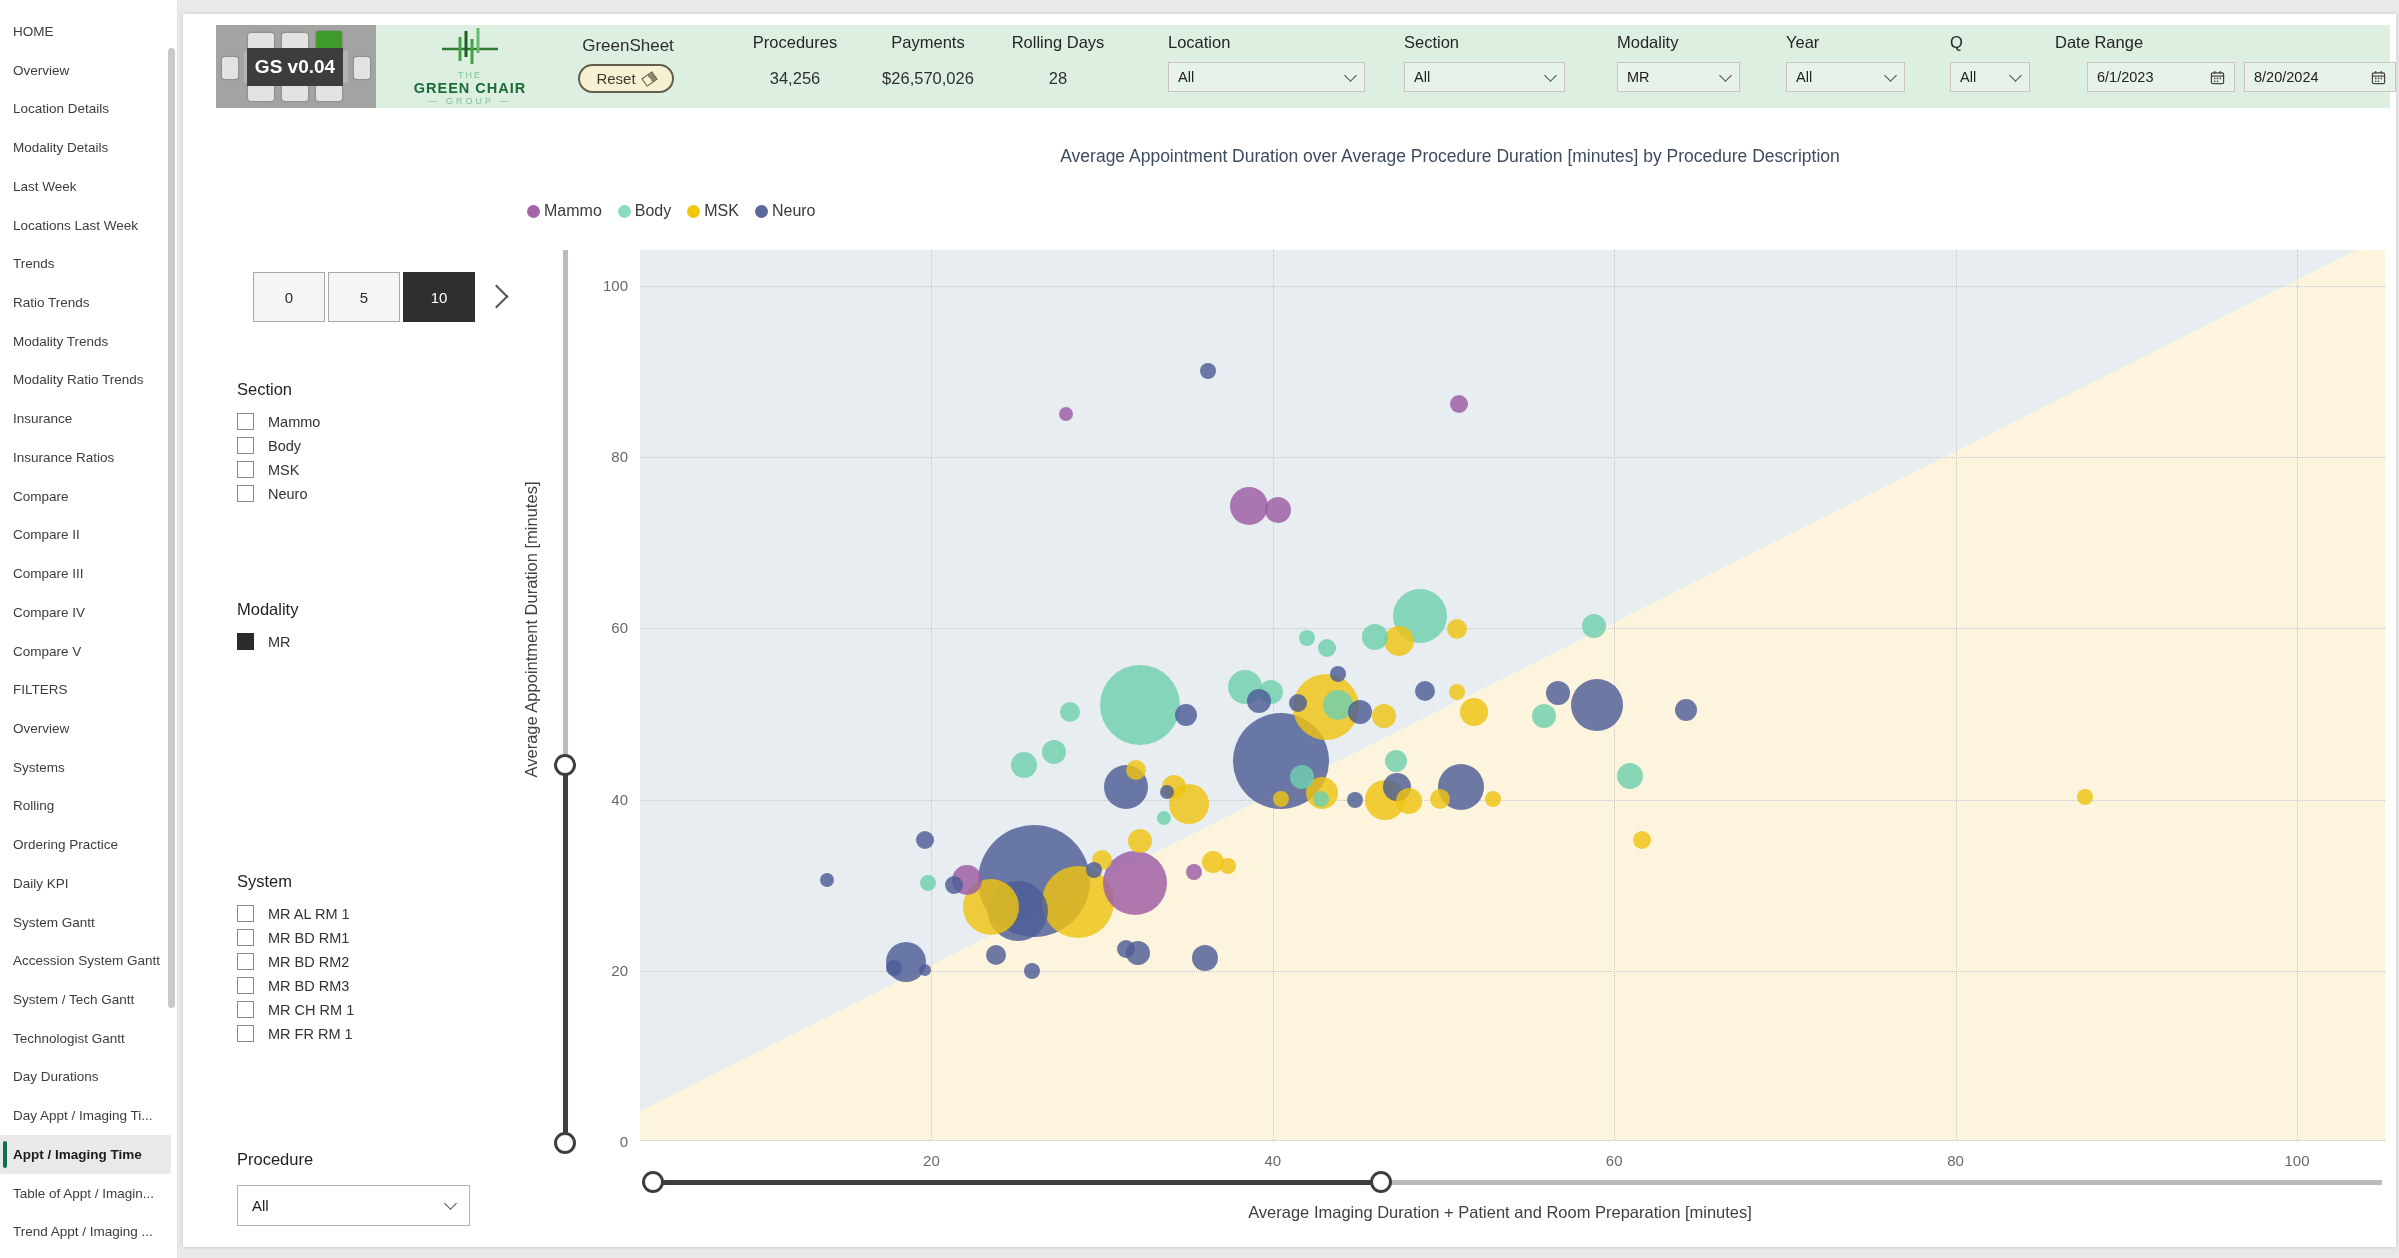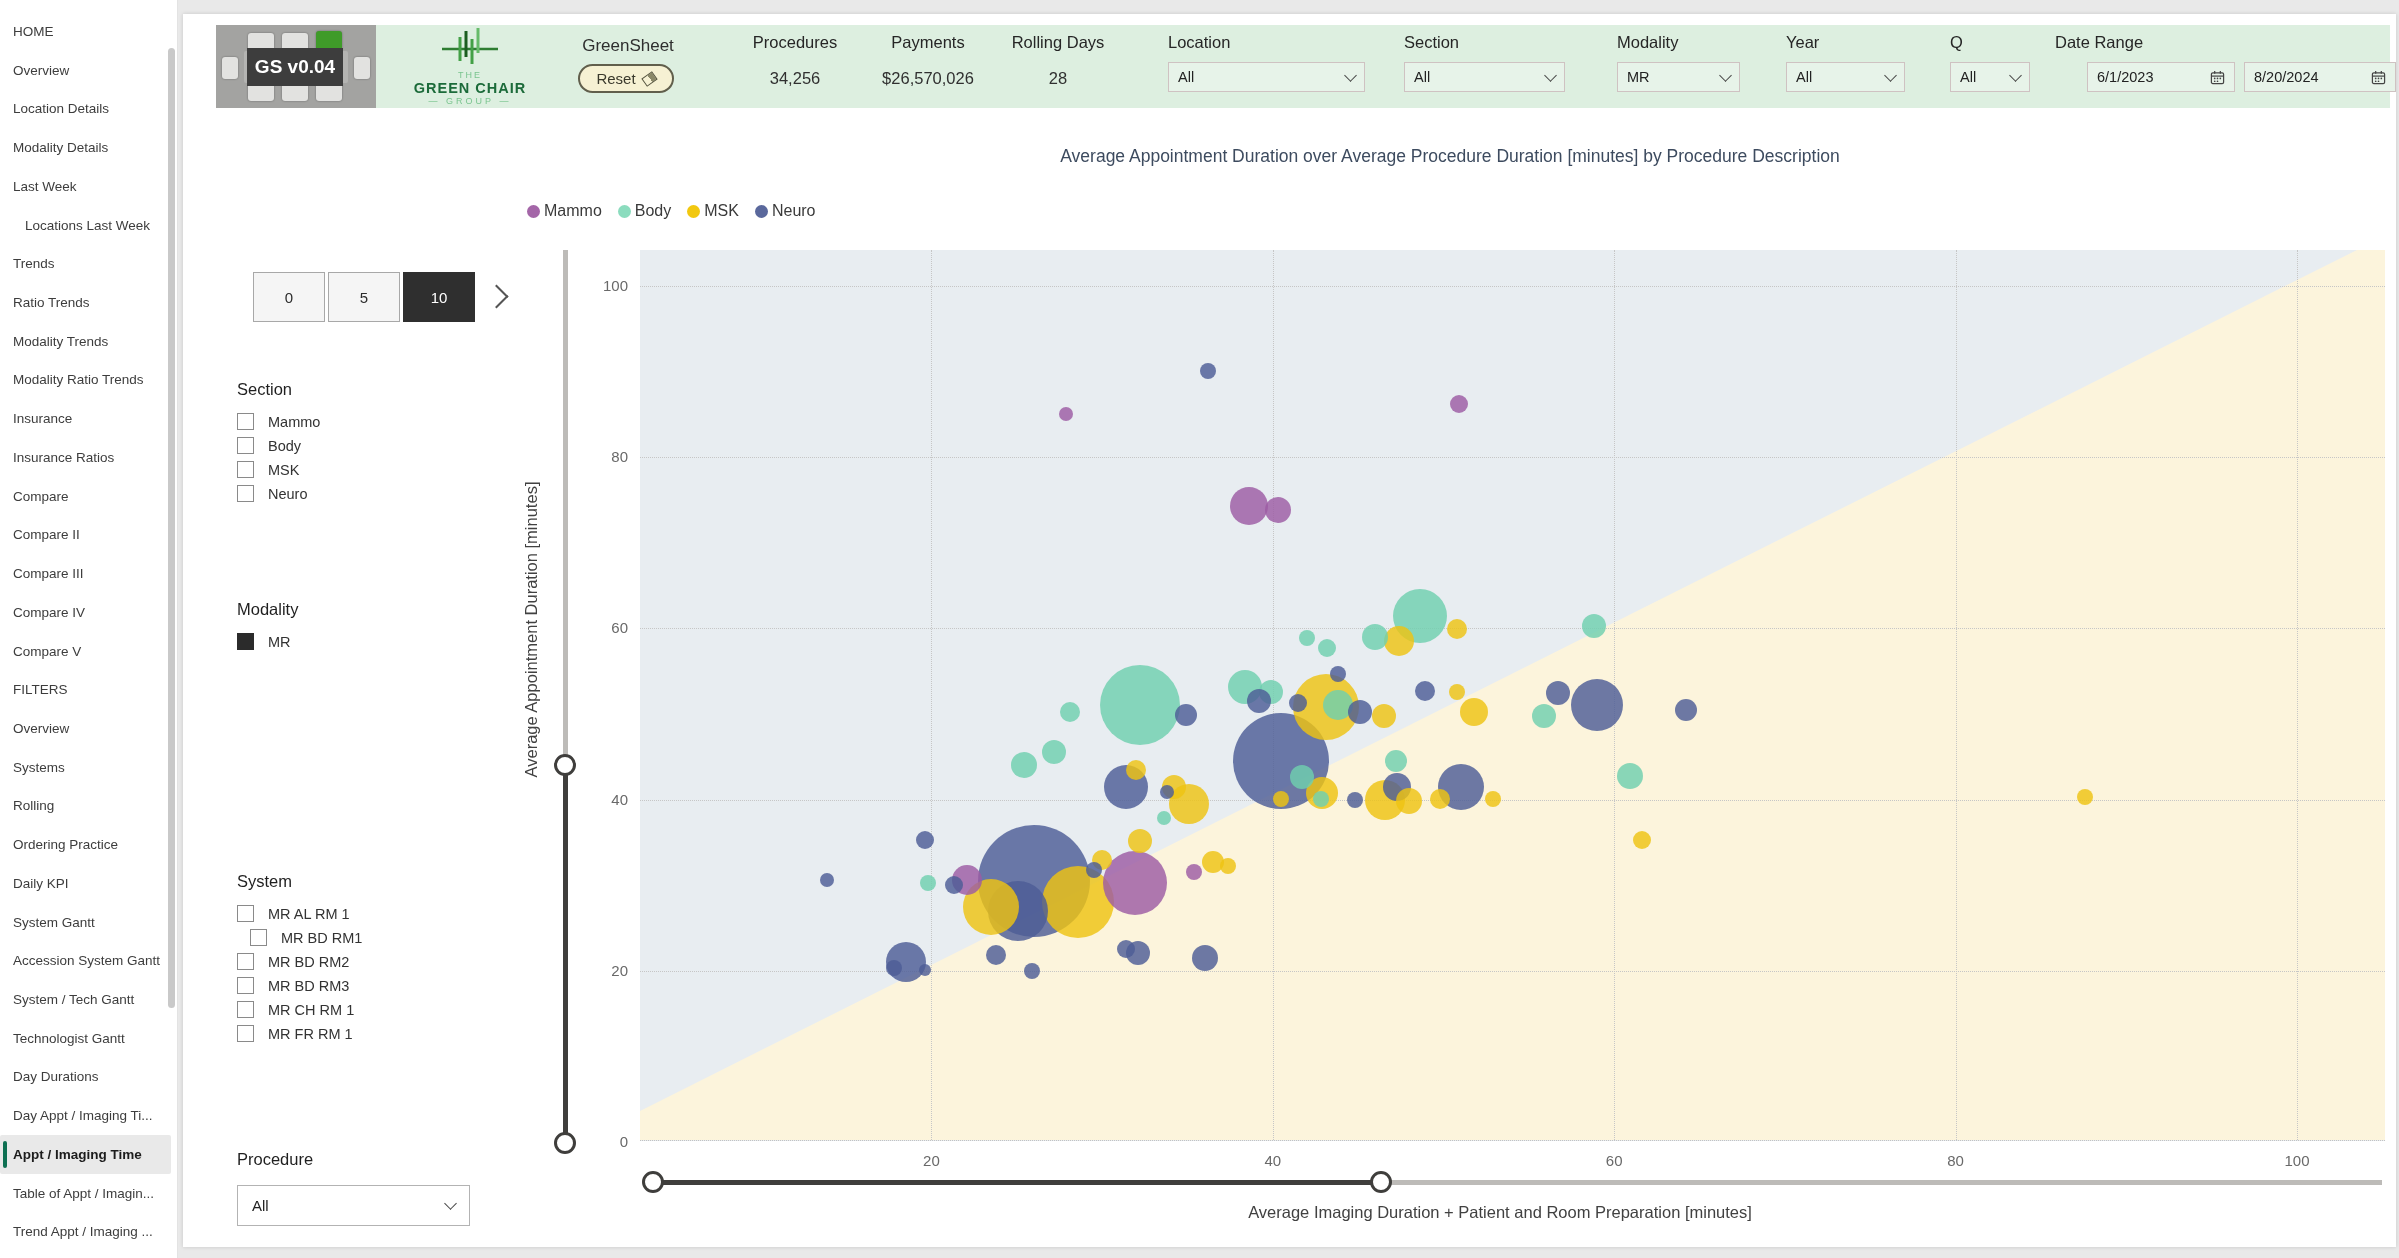--- a/index.html
+++ b/index.html
@@ -93,21 +93,21 @@
 <body>
 
 <div id="root">
 
   <div id="sidebar" class="abs">
       <div class="side-item" style="top: 12px;">HOME</div>
       <div class="side-item" style="top: 50.72px;">Overview</div>
       <div class="side-item" style="top: 89.44px;">Location Details</div>
       <div class="side-item" style="top: 128.16px;">Modality Details</div>
       <div class="side-item" style="top: 166.88px;">Last Week</div>
-      <div class="side-item" style="top: 205.6px; margin-left: 12px;">Locations Last Week</div>
+      <div class="side-item" style="top: 205.6px;">Locations Last Week</div>
       <div class="side-item" style="top: 244.32px;">Trends</div>
       <div class="side-item" style="top: 283.04px;">Ratio Trends</div>
       <div class="side-item" style="top: 321.76px;">Modality Trends</div>
       <div class="side-item" style="top: 360.48px;">Modality Ratio Trends</div>
       <div class="side-item" style="top: 399.2px;">Insurance</div>
       <div class="side-item" style="top: 437.92px;">Insurance Ratios</div>
       <div class="side-item" style="top: 476.64px;">Compare</div>
       <div class="side-item" style="top: 515.36px;">Compare II</div>
       <div class="side-item" style="top: 554.08px;">Compare III</div>
       <div class="side-item" style="top: 592.8px;">Compare IV</div>
@@ -404,21 +404,21 @@
     <div class="grp-title abs" style="left: 237px; top: 600px;">Modality</div>
     <div class="chk-row" style="left: 237px; top: 633px;">
       <div class="chk on"></div>
       <div class="chk-lbl">MR</div>
     </div>
     <div class="grp-title abs" style="left: 237px; top: 872px;">System</div>
     <div class="chk-row" style="left: 237px; top: 905px;">
       <div class="chk"></div>
       <div class="chk-lbl">MR AL RM 1</div>
     </div>
-    <div class="chk-row" style="left: 250px; top: 929px;">
+    <div class="chk-row" style="left: 237px; top: 929px;">
       <div class="chk"></div>
       <div class="chk-lbl">MR BD RM1</div>
     </div>
     <div class="chk-row" style="left: 237px; top: 953px;">
       <div class="chk"></div>
       <div class="chk-lbl">MR BD RM2</div>
     </div>
     <div class="chk-row" style="left: 237px; top: 977px;">
       <div class="chk"></div>
       <div class="chk-lbl">MR BD RM3</div>

